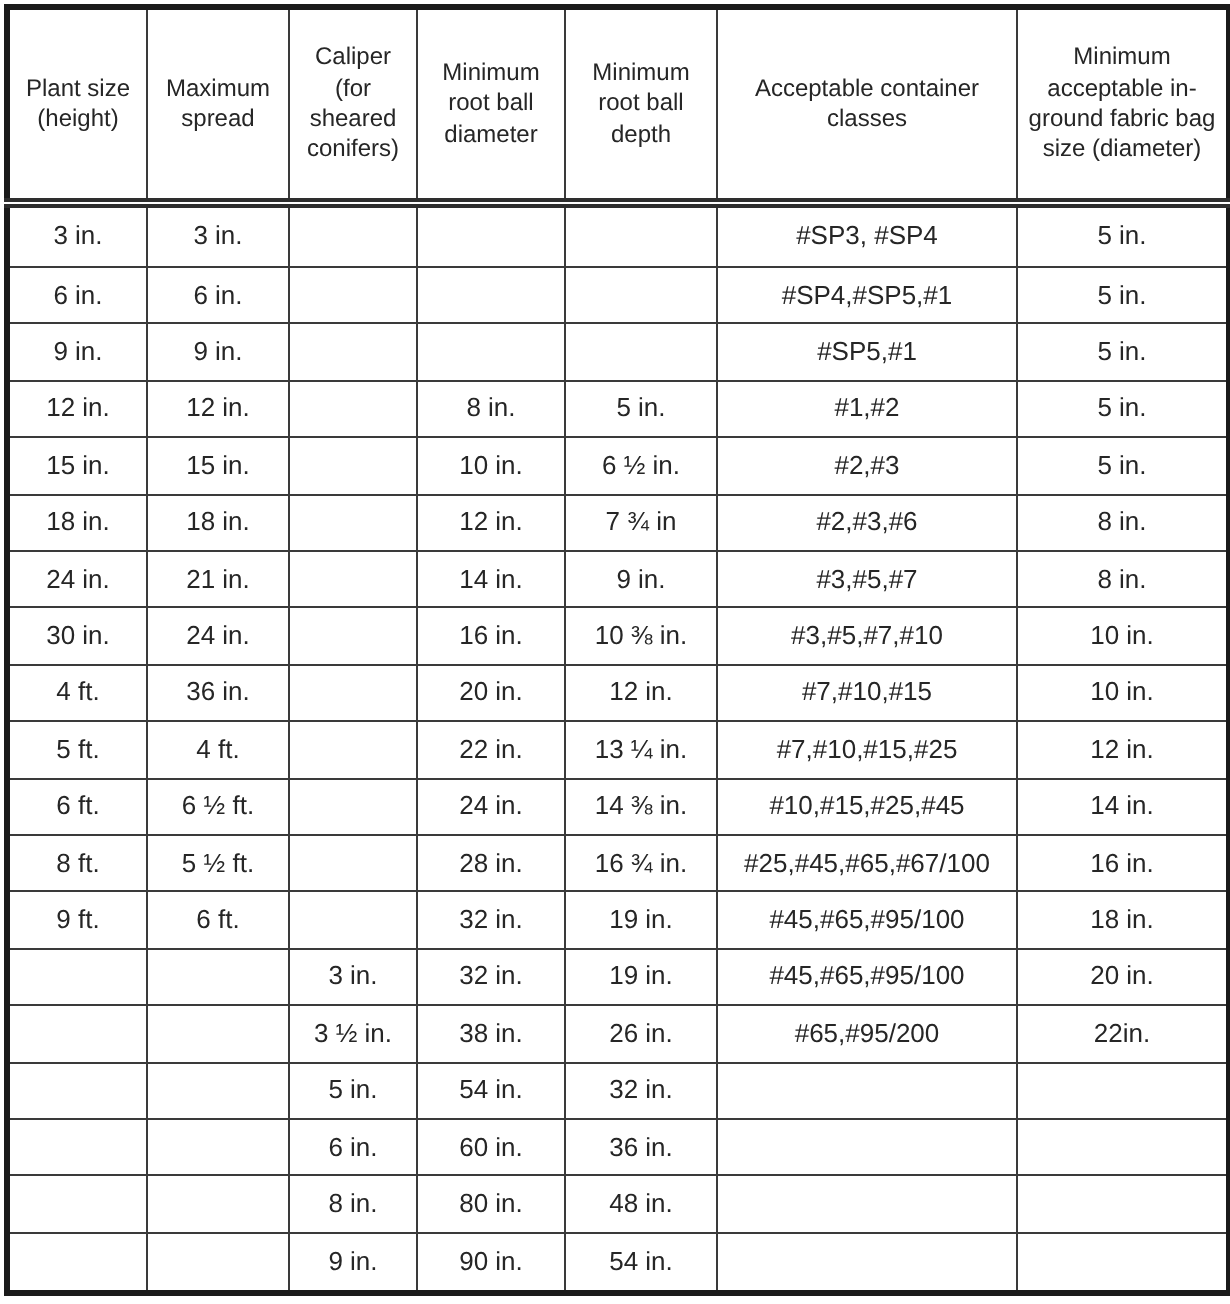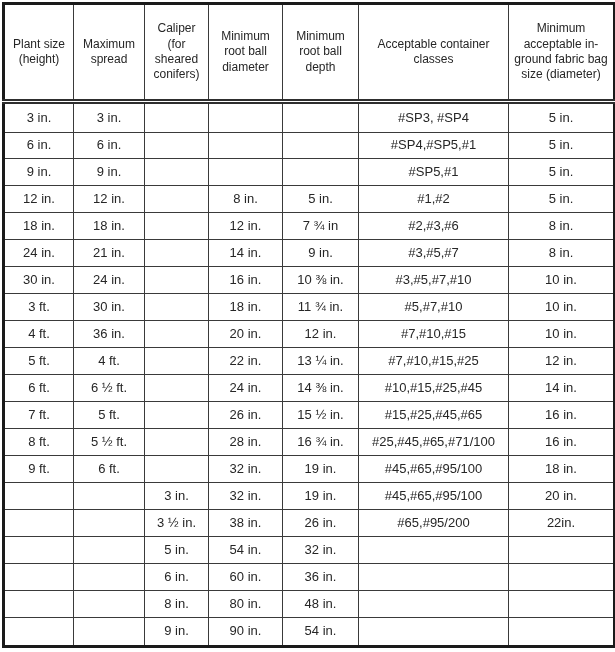--- a/index.html
+++ b/index.html
@@ -108,20 +108,29 @@
         <tr>
           <td>12 in.</td>
           <td>12 in.</td>
           <td></td>
           <td>8 in.</td>
           <td>5 in.</td>
           <td>#1,#2</td>
           <td>5 in.</td>
         </tr>
         <tr>
+          <td>15 in.</td>
+          <td>15 in.</td>
+          <td></td>
+          <td>10 in.</td>
+          <td>6 ½ in.</td>
+          <td>#2,#3</td>
+          <td>5 in.</td>
+        </tr>
+        <tr>
           <td>18 in.</td>
           <td>18 in.</td>
           <td></td>
           <td>12 in.</td>
           <td>7 ¾ in</td>
           <td>#2,#3,#6</td>
           <td>8 in.</td>
         </tr>
         <tr>
           <td>24 in.</td>
@@ -135,29 +144,20 @@
         <tr>
           <td>30 in.</td>
           <td>24 in.</td>
           <td></td>
           <td>16 in.</td>
           <td>10 ⅜ in.</td>
           <td>#3,#5,#7,#10</td>
           <td>10 in.</td>
         </tr>
         <tr>
-          <td>3 ft.</td>
-          <td>30 in.</td>
-          <td></td>
-          <td>18 in.</td>
-          <td>11 ¾ in.</td>
-          <td>#5,#7,#10</td>
-          <td>10 in.</td>
-        </tr>
-        <tr>
           <td>4 ft.</td>
           <td>36 in.</td>
           <td></td>
           <td>20 in.</td>
           <td>12 in.</td>
           <td>#7,#10,#15</td>
           <td>10 in.</td>
         </tr>
         <tr>
           <td>5 ft.</td>
@@ -171,35 +171,26 @@
         <tr>
           <td>6 ft.</td>
           <td>6 ½ ft.</td>
           <td></td>
           <td>24 in.</td>
           <td>14 ⅜ in.</td>
           <td>#10,#15,#25,#45</td>
           <td>14 in.</td>
         </tr>
         <tr>
-          <td>7 ft.</td>
-          <td>5 ft.</td>
-          <td></td>
-          <td>26 in.</td>
-          <td>15 ½ in.</td>
-          <td>#15,#25,#45,#65</td>
-          <td>16 in.</td>
-        </tr>
-        <tr>
           <td>8 ft.</td>
           <td>5 ½ ft.</td>
           <td></td>
           <td>28 in.</td>
           <td>16 ¾ in.</td>
-          <td>#25,#45,#65,#71/100</td>
+          <td>#25,#45,#65,#67/100</td>
           <td>16 in.</td>
         </tr>
         <tr>
           <td>9 ft.</td>
           <td>6 ft.</td>
           <td></td>
           <td>32 in.</td>
           <td>19 in.</td>
           <td>#45,#65,#95/100</td>
           <td>18 in.</td>

